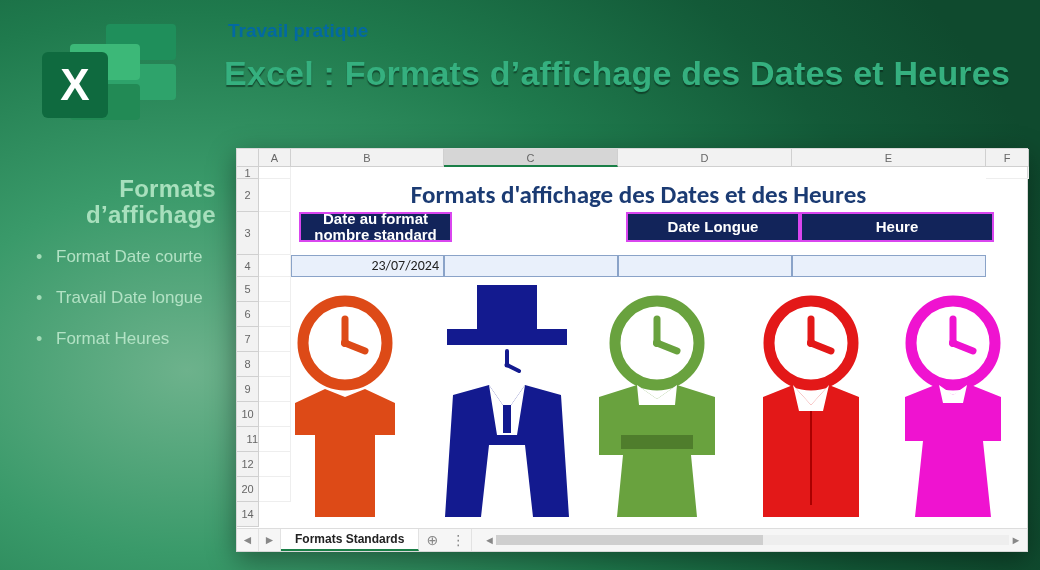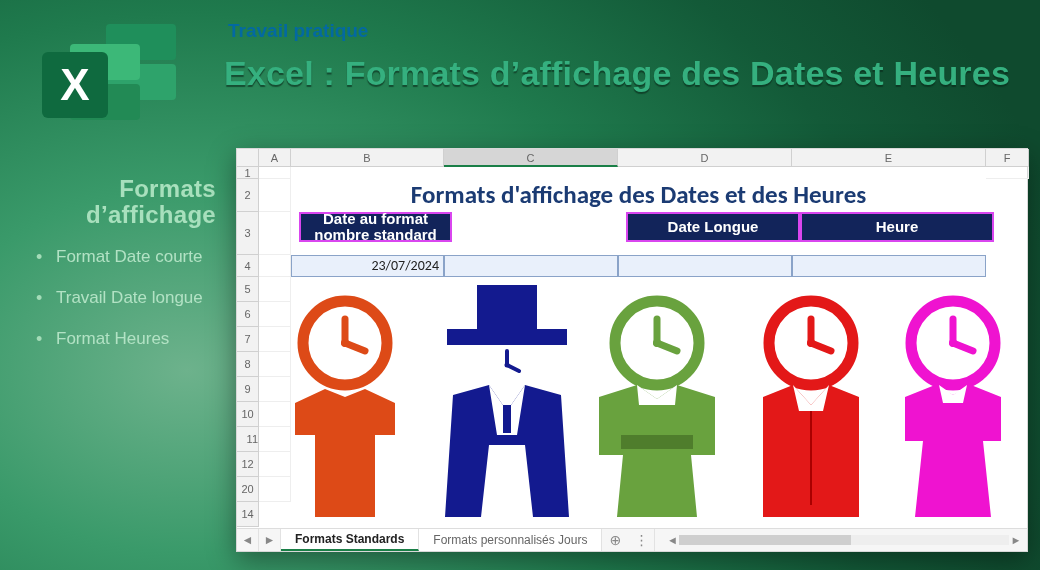--- a/index.html
+++ b/index.html
@@ -227,21 +227,20 @@
           <path d="M56 100 L70 110 L84 100 L80 118 L60 118 Z" fill="#fff"></path>
         </g>
       </svg>
     </div>
   </div>
 
   <div class="tabs">
     <div class="navbtn">◄</div>
     <div class="navbtn">►</div>
     <div class="tab active">Formats Standards</div>
-    <div class="tab">Formats personnalisés Jours</div>
     <div class="addsheet">⊕</div>
     <div class="addsheet">⋮</div>
     <div class="hscroll">
       <span class="arrow">◄</span>
       <div class="track">
           <div class="thumb"></div>
         </div>
       <span class="arrow">►</span>
     </div>
   </div>

